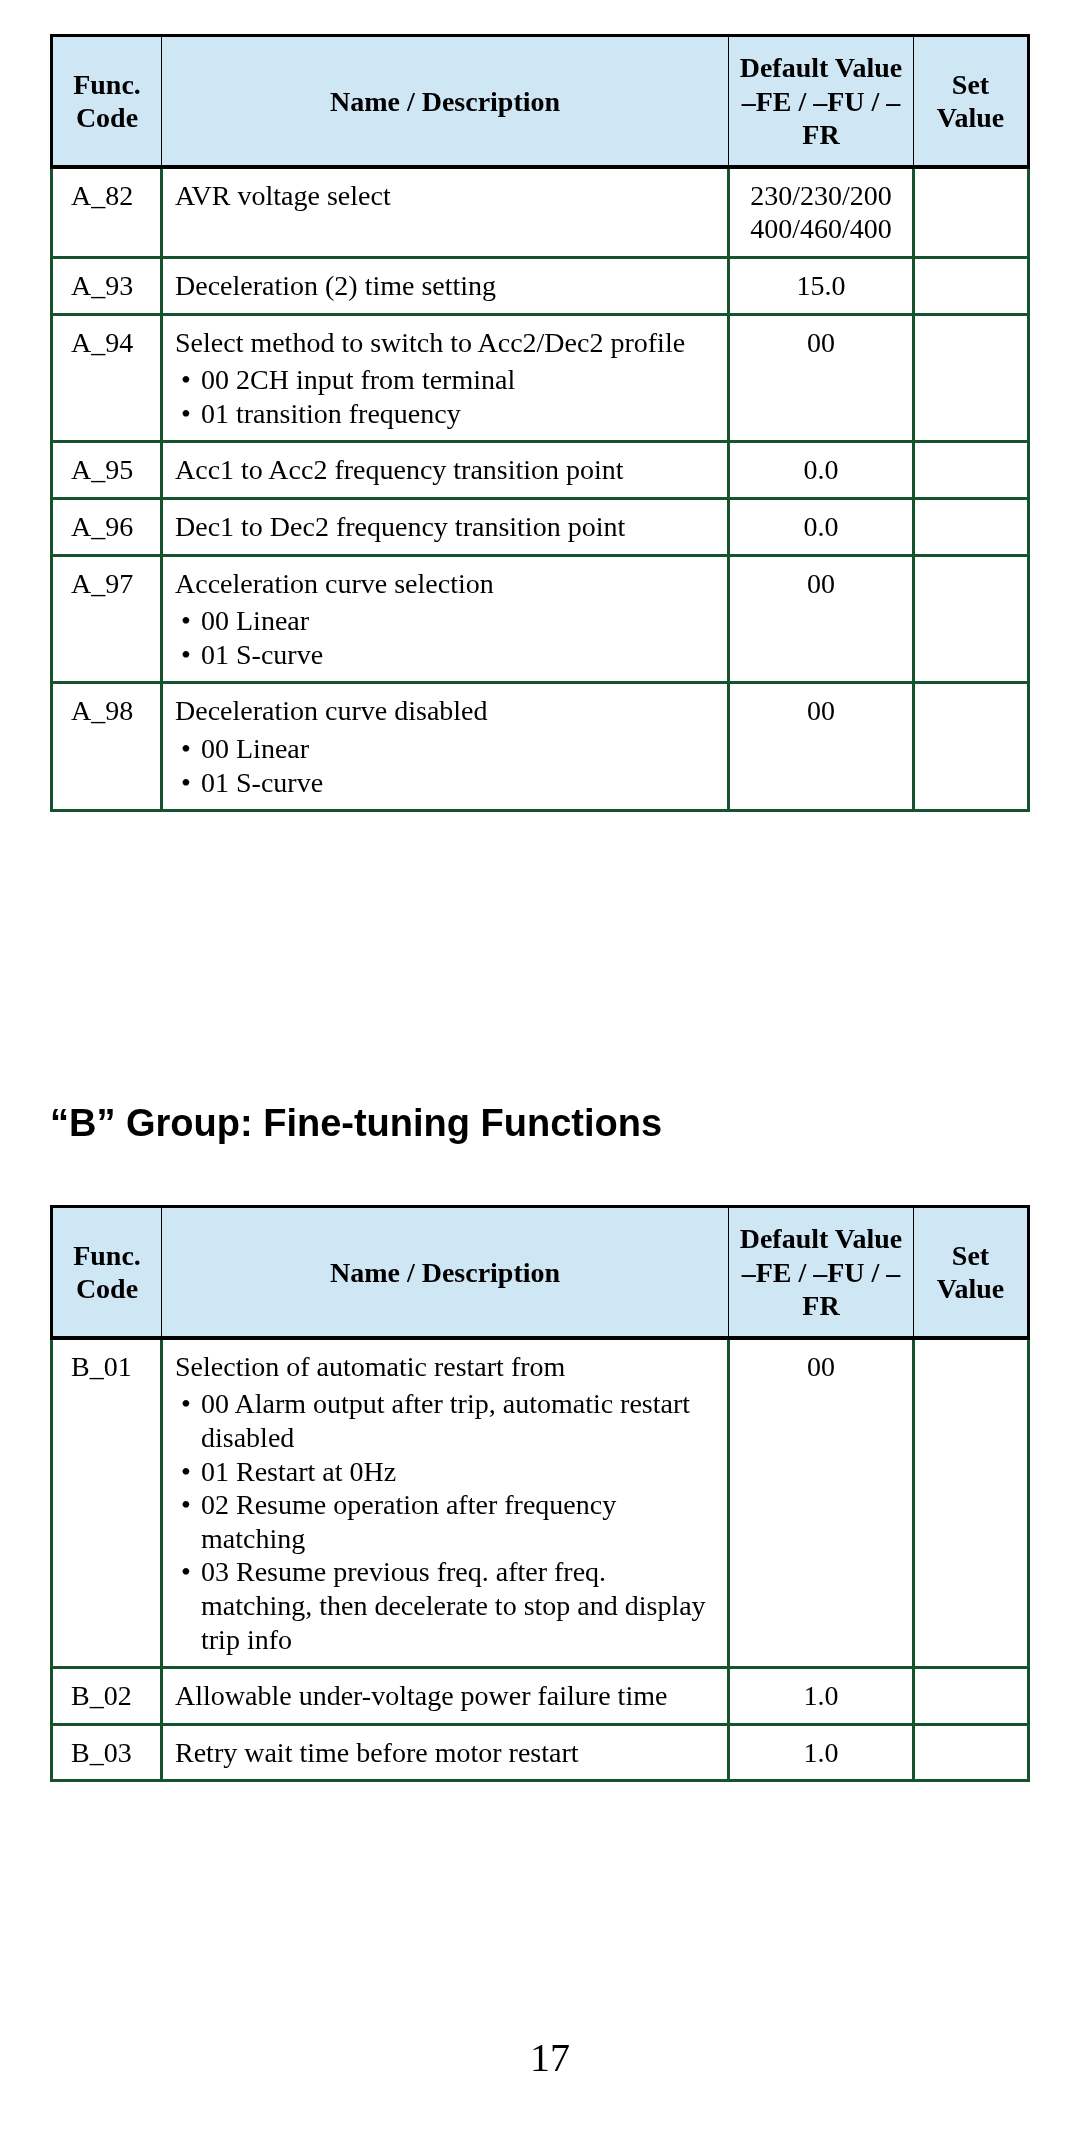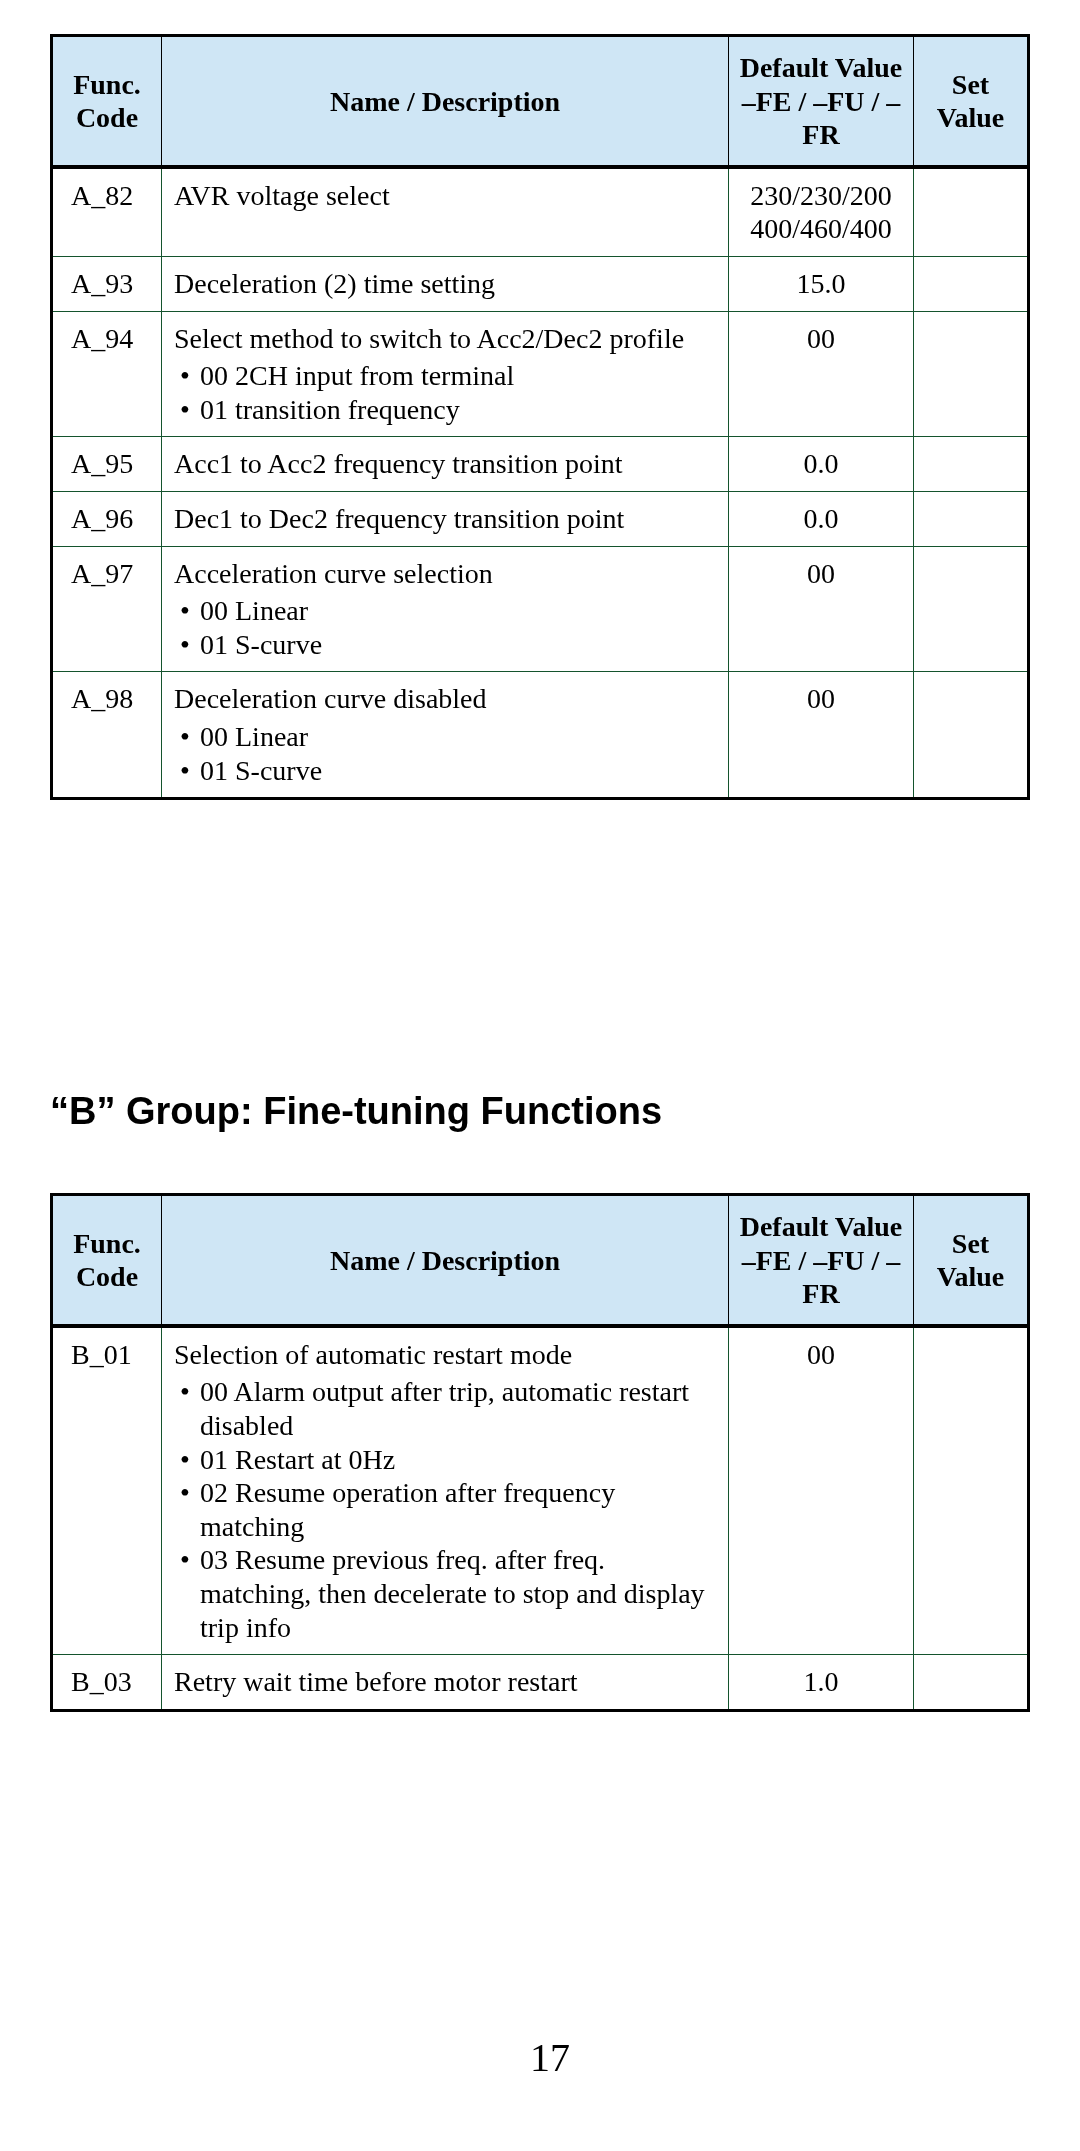--- a/index.html
+++ b/index.html
@@ -26,21 +26,21 @@
     background: #cfe6f5;
     border: 1px solid #000;
     border-bottom: 3px solid #000;
     padding: 14px 10px;
     font-family: "Times New Roman", Times, serif;
     font-weight: bold;
     text-align: center;
     vertical-align: middle;
   }
   table.func tbody td {
-    border: 1px solid #14532d;
+    border: 3px solid #14532d;
     padding: 10px 12px;
     vertical-align: top;
   }
   table.func tbody td.code { width: 110px; text-align: left; padding-left:18px; }
   table.func tbody td.default { width: 185px; text-align: center; }
   table.func tbody td.set { width: 115px; }
   
   table.func thead th { box-shadow: inset 0 -1px 0 #000; }
 
   .desc-main { display:block; }
@@ -162,32 +162,40 @@
         <th class="code"><span>Func. Code</span></th>
         <th><span>Name / Description</span></th>
         <th class="default"><span>Default Value –FE / –FU / –FR</span></th>
         <th class="set"><span>Set Value</span></th>
       </tr>
     </thead>
     <tbody>
         <tr>
           <td class="code"><span>B_01</span></td>
           <td>
-            <span class="desc-main">Selection of automatic restart mode</span>
+            <span class="desc-main">Selection of automatic restart from</span>
             <ul class="bullets">
               <li>00 Alarm output after trip, automatic restart disabled</li>
               <li>01 Restart at 0Hz</li>
               <li>02 Resume operation after frequency matching</li>
               <li>03 Resume previous freq. after freq. matching, then decelerate to stop and display trip info</li>
             </ul>
           </td>
           <td class="default"><span>00</span></td>
           <td class="set"><span></span></td>
         </tr>
         <tr>
+          <td class="code"><span>B_02</span></td>
+          <td>
+            <span class="desc-main">Allowable under-voltage power failure time</span>
+          </td>
+          <td class="default"><span>1.0</span></td>
+          <td class="set"><span></span></td>
+        </tr>
+        <tr>
           <td class="code"><span>B_03</span></td>
           <td>
             <span class="desc-main">Retry wait time before motor restart</span>
           </td>
           <td class="default"><span>1.0</span></td>
           <td class="set"><span></span></td>
         </tr>
       </tbody>
   </table>
 

